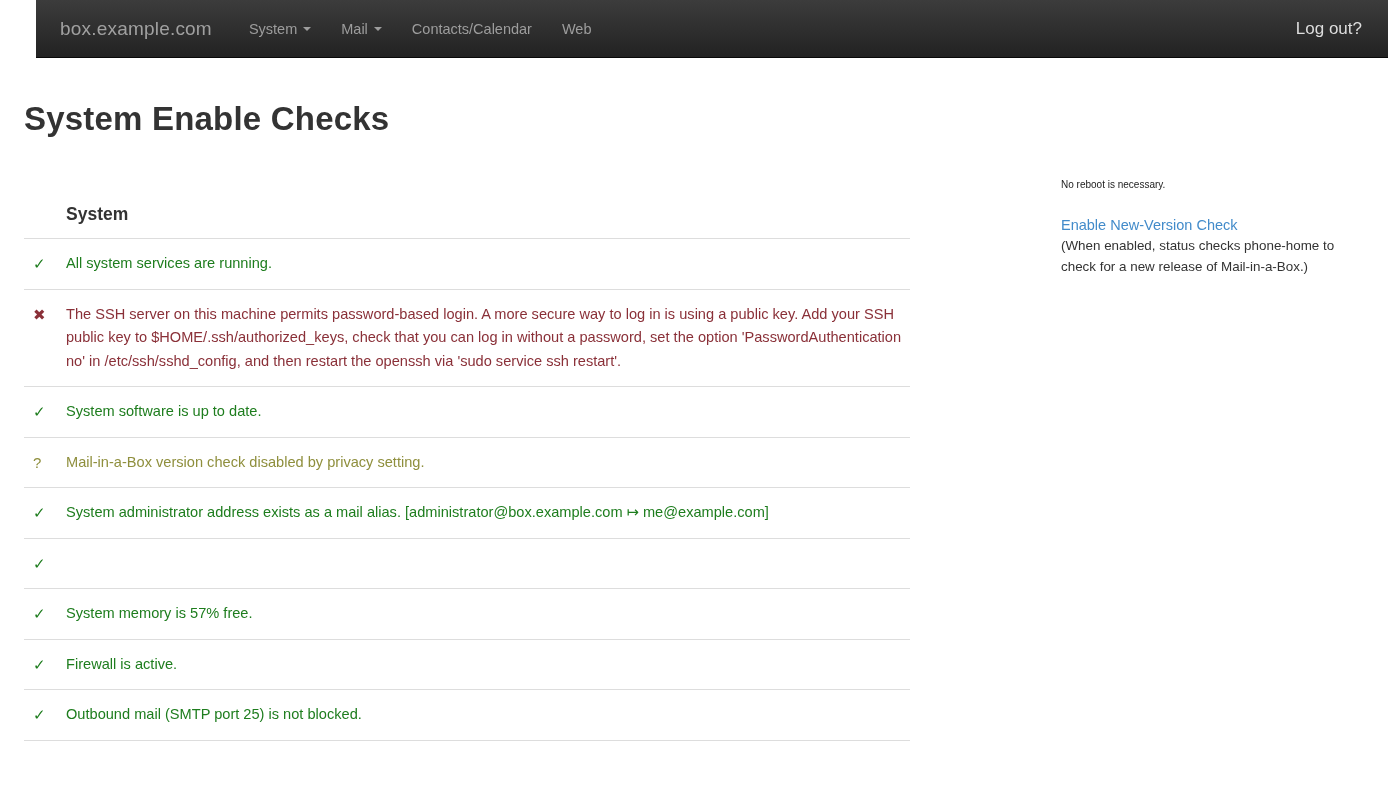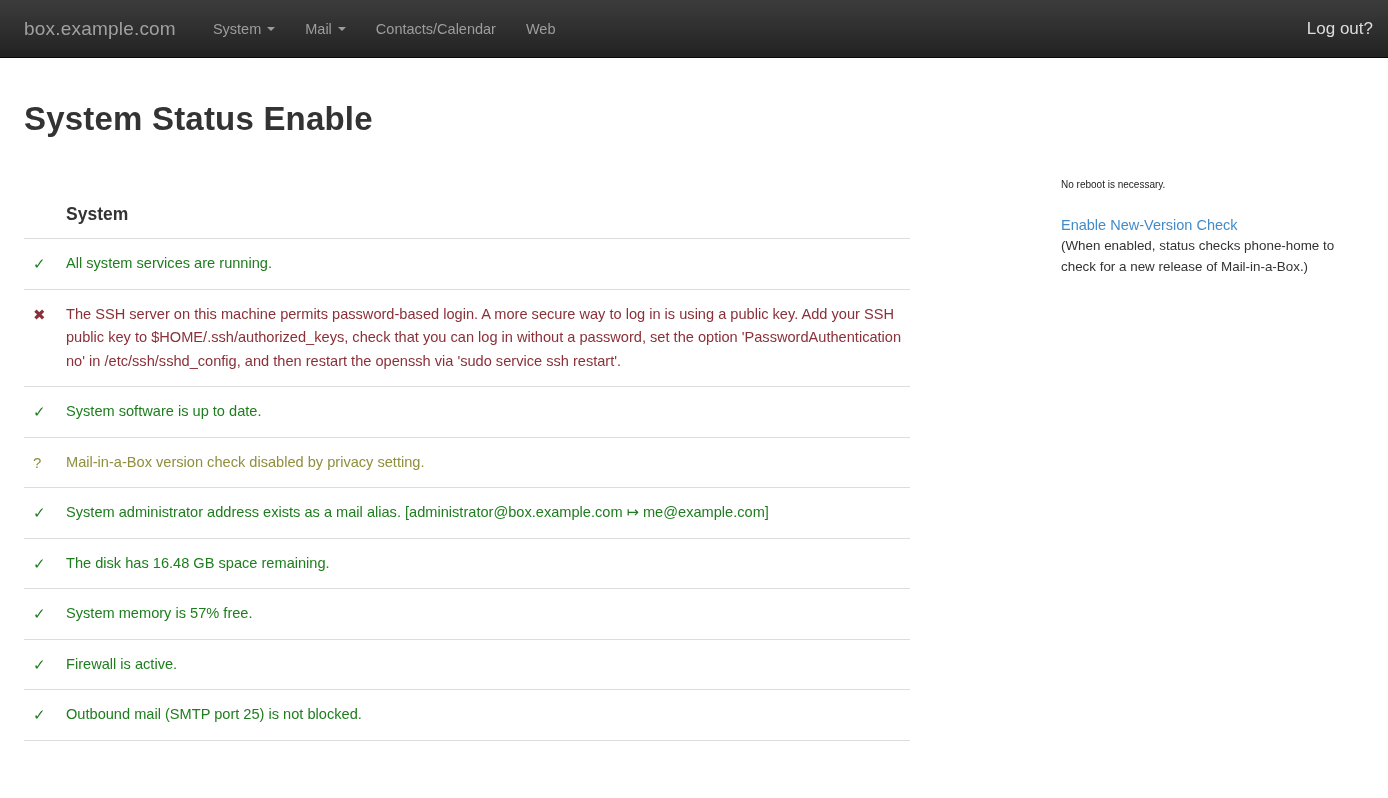--- a/index.html
+++ b/index.html
@@ -10,21 +10,22 @@
     height: 798px;
     overflow: hidden;
   }
   
   .navbar {
     height: 58px;
     background: linear-gradient(to bottom, #3c3c3c 0%, #222222 100%);
     border-bottom: 1px solid #080808;
     display: flex;
     align-items: center;
-    padding: 0 5px 0 24px;
+    padding: 0 16px 0 24px;
+    margin-left: 36px;
   }
   .navbar-brand {
     color: #a0a0a0;
     font-size: 19px;
     letter-spacing: 0.2px;
     text-decoration: none;
     margin-right: 22px;
     cursor: pointer;
   }
   .navbar-menu { display: flex; align-items: center; }
@@ -130,21 +131,21 @@
       <a class="nav-link" href="#">System<span class="caret"></span></a>
       <a class="nav-link" href="#">Mail<span class="caret"></span></a>
       <a class="nav-link" href="#">Contacts/Calendar</a>
       <a class="nav-link" href="#">Web</a>
     </nav>
   <span class="navbar-spacer"></span>
   <a class="logout-link">Log out?</a>
 </header>
 
 <main class="page">
-  <h1 class="page-title">System Status Enable</h1>
+  <h1 class="page-title">System Enable Checks</h1>
 
   <div class="columns">
     <div class="checks-table" id="checks-table">
         <div class="section-row">
           <h3>System</h3>
         </div>
         <div class="check-row status-ok">
           <div class="check-icon-cell">✓</div>
           <div class="check-message">All system services are running.</div>
         </div>
@@ -159,21 +160,20 @@
         <div class="check-row status-warning">
           <div class="check-icon-cell">?</div>
           <div class="check-message">Mail-in-a-Box version check disabled by privacy setting.</div>
         </div>
         <div class="check-row status-ok">
           <div class="check-icon-cell">✓</div>
           <div class="check-message">System administrator address exists as a mail alias. [administrator@box.example.com ↦ me@example.com]</div>
         </div>
         <div class="check-row status-ok">
           <div class="check-icon-cell">✓</div>
-          <div class="check-message">The disk has 16.48 GB space remaining.</div>
         </div>
         <div class="check-row status-ok">
           <div class="check-icon-cell">✓</div>
           <div class="check-message">System memory is 57% free.</div>
         </div>
         <div class="check-row status-ok">
           <div class="check-icon-cell">✓</div>
           <div class="check-message">Firewall is active.</div>
         </div>
         <div class="check-row status-ok">

